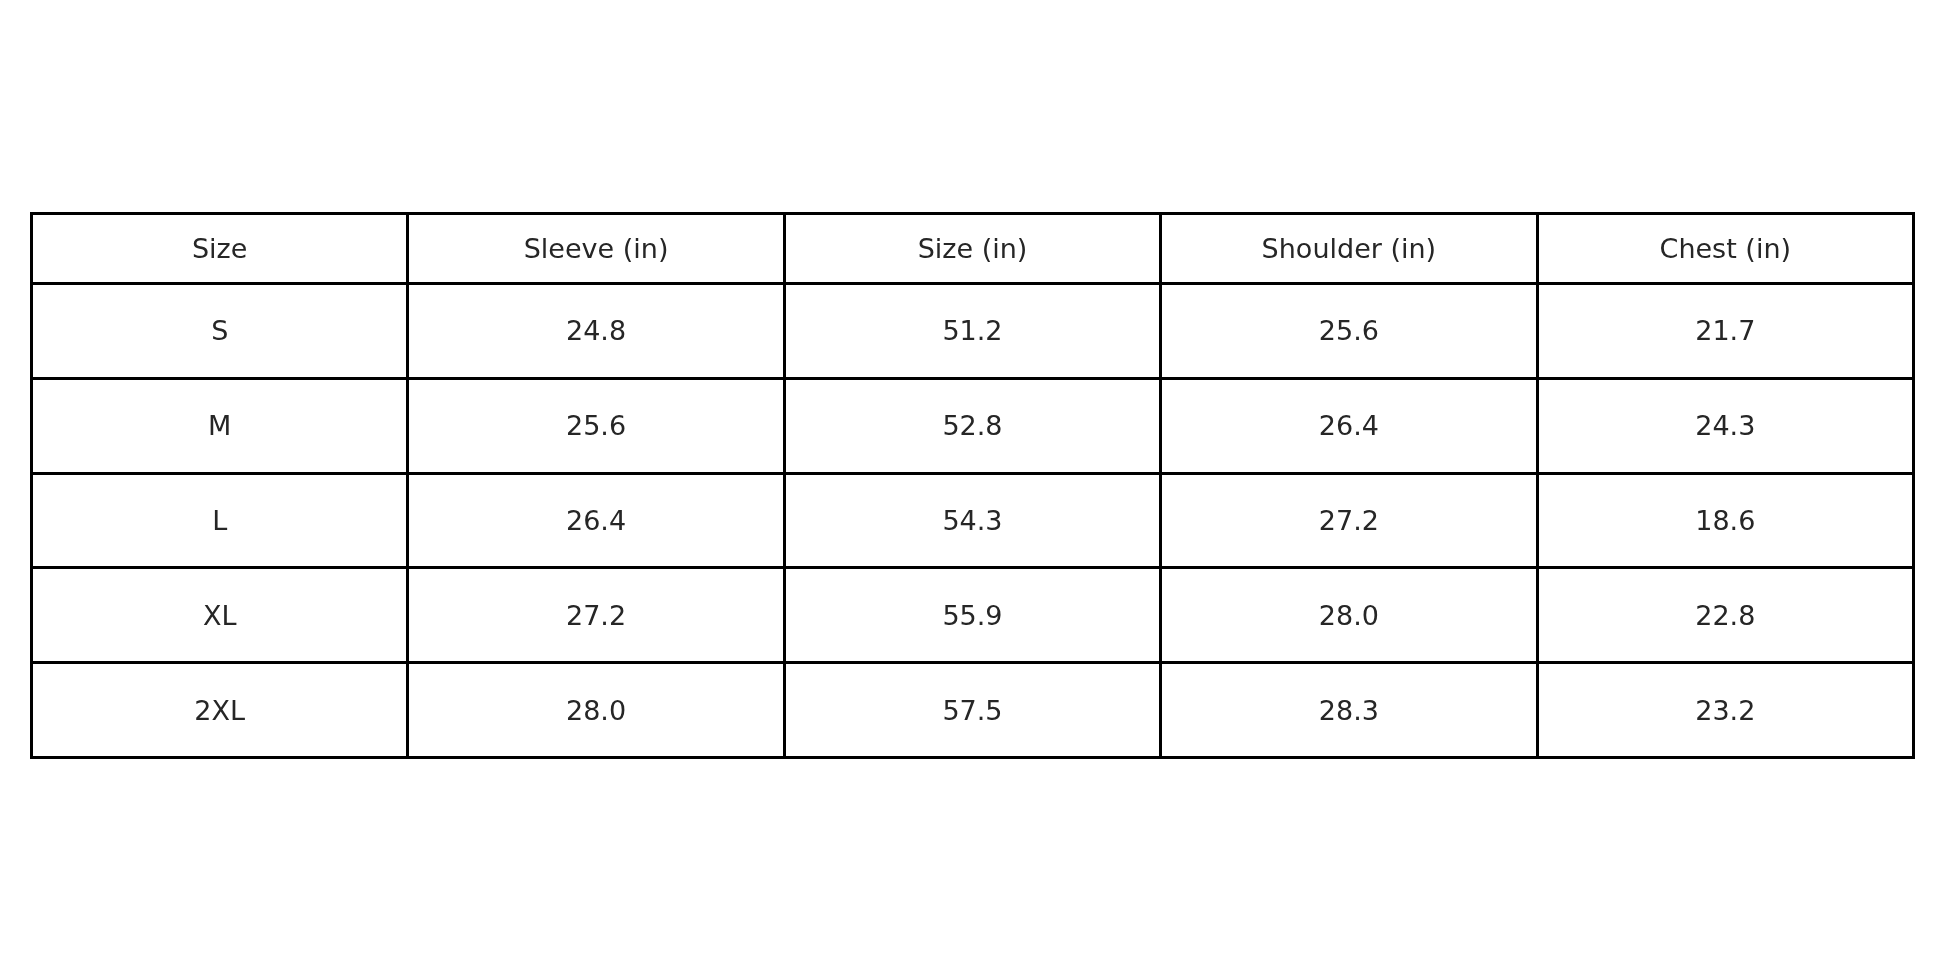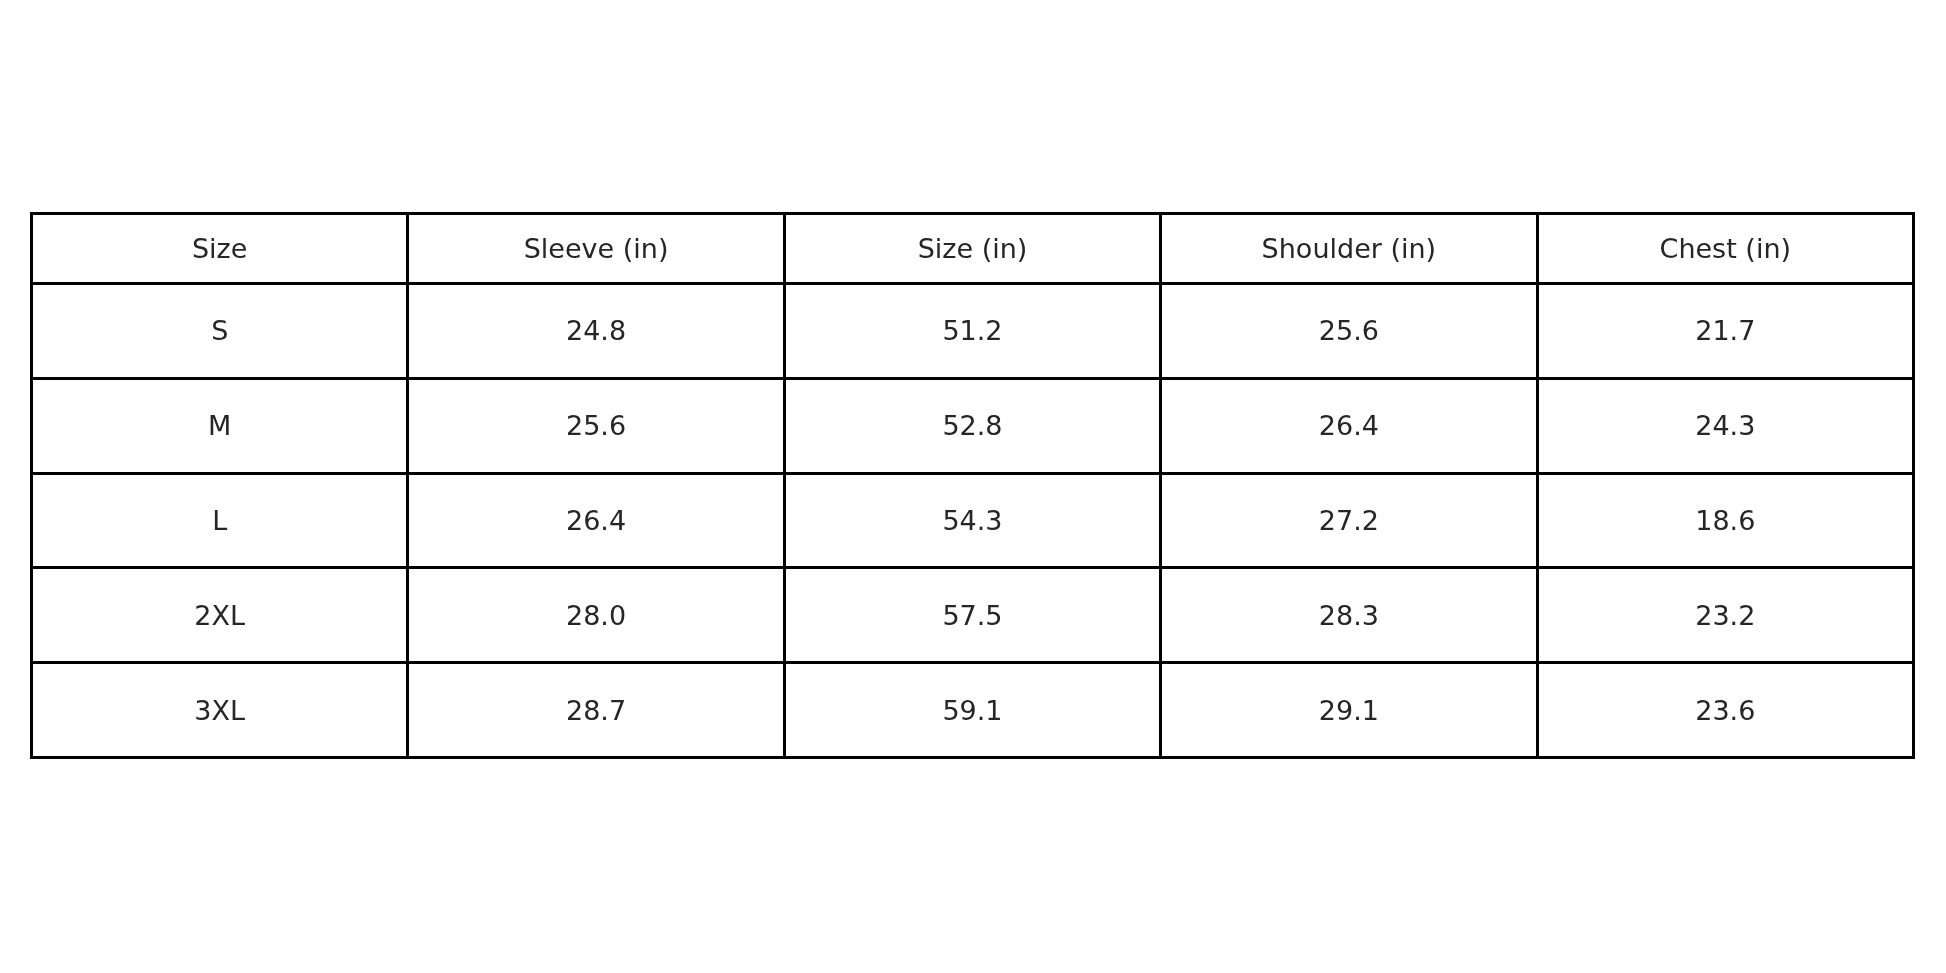--- a/index.html
+++ b/index.html
@@ -68,28 +68,28 @@
           <td>24.3</td>
         </tr>
         <tr>
           <td>L</td>
           <td>26.4</td>
           <td>54.3</td>
           <td>27.2</td>
           <td>18.6</td>
         </tr>
         <tr>
+          <td>XL</td>
+          <td>27.2</td>
+          <td>55.9</td>
+          <td>28.0</td>
+          <td>22.8</td>
+        </tr>
+        <tr>
           <td>2XL</td>
           <td>28.0</td>
           <td>57.5</td>
           <td>28.3</td>
           <td>23.2</td>
         </tr>
-        <tr>
-          <td>3XL</td>
-          <td>28.7</td>
-          <td>59.1</td>
-          <td>29.1</td>
-          <td>23.6</td>
-        </tr>
       </tbody>
   </table>
 </div>
 
 </body></html>

